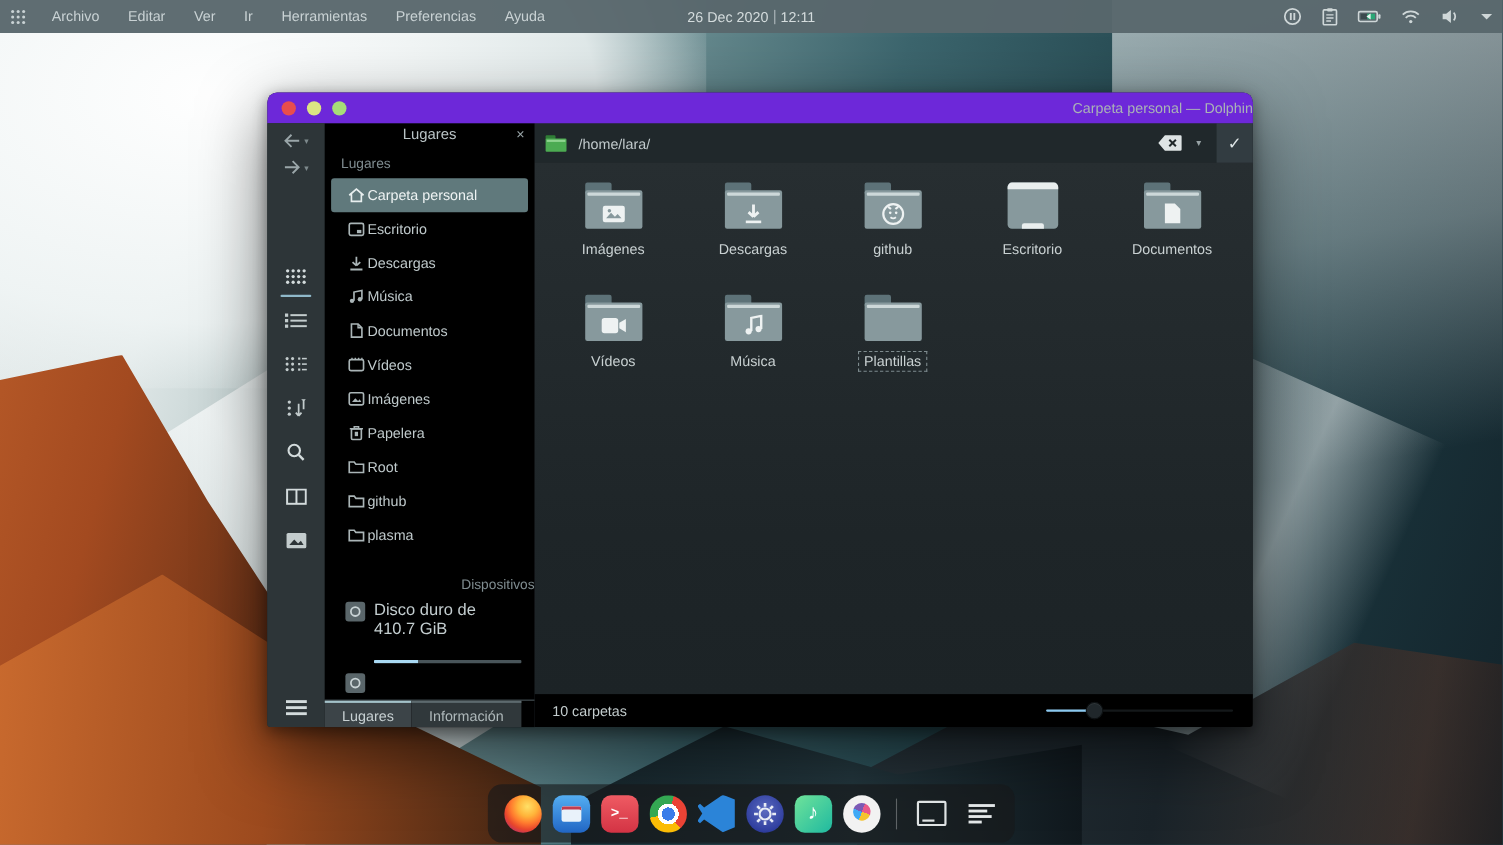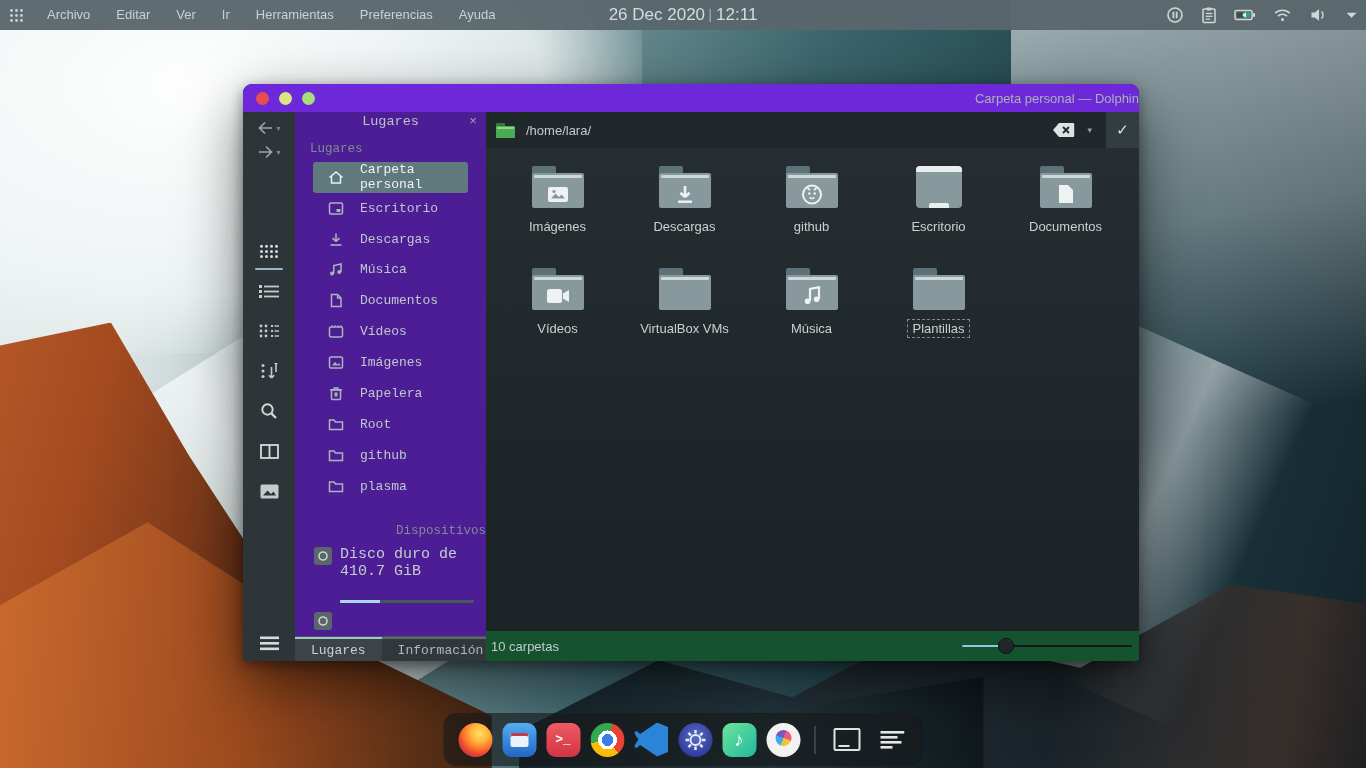--- a/index.html
+++ b/index.html
@@ -17,21 +17,21 @@
   .wp-cliff-left { position:absolute; left:-2%; top:42%; width:22%; height:62%; background:linear-gradient(105deg,#b75a28 0%,#a34a20 35%,#7c3a1a 65%,#4a2412 100%); clip-path:polygon(0 6%, 46% 0, 72% 28%, 100% 55%, 88% 100%, 0 100%); }
   .wp-cliff-left2 { position:absolute; left:0; bottom:-4%; width:36%; height:36%; background:linear-gradient(95deg,#c96a2e 0%,#9c4a1e 50%,#3f2413 100%); clip-path:polygon(0 30%, 30% 0, 65% 40%, 100% 70%, 100% 100%, 0 100%); }
   .wp-rock-br { position:absolute; right:-3%; bottom:-6%; width:46%; height:34%; background:linear-gradient(100deg,#27333a 0%,#1a2329 45%,#79392155 80%,#141b20 100%); clip-path:polygon(0 58%, 22% 30%, 48% 44%, 72% 12%, 100% 22%, 100% 100%, 0 100%); }
   .wp-rock-mid { position:absolute; left:38%; bottom:-4%; width:34%; height:22%; background:linear-gradient(90deg,#16252b,#22353c 55%,#10181d); clip-path:polygon(0 60%, 30% 18%, 64% 44%, 100% 28%, 100% 100%, 0 100%); }
 
   
   .topbar { position:absolute; left:0; top:0; width:1366px; height:30px; background:rgba(88,103,108,.96);
     display:flex; align-items:center; color:#c9d2d4; font-size:13px; z-index:50; }
   .topbar .appgrid { margin:0 10px 0 9px; display:flex; }
   .menu-item { padding:12px 13px; line-height:30px; cursor:default; }
-  .clock { position:absolute; left:50%; transform:translateX(-50%); display:flex; align-items:center; gap:5px; font-size:17px; color:#d4dcdd; }
+  .clock { position:absolute; left:50%; transform:translateX(-50%); display:flex; align-items:center; gap:5px; font-size:13px; color:#d4dcdd; }
   .clock .divider { width:1px; height:13px; background:#c9d2d4; opacity:.8; }
   .tray { position:absolute; right:8px; display:flex; align-items:center; gap:17px; }
   .tray svg { display:block; }
 
   
   .window { position:absolute; left:243px; top:84px; width:896px; height:577px; border-radius:9px 9px 3px 3px;
     box-shadow:0 22px 60px rgba(0,0,0,.55), 0 4px 14px rgba(0,0,0,.4); background:#22282b; z-index:20; }
   .titlebar { height:28px; background:#6d28d9; border-radius:9px 9px 0 0; position:relative; display:flex; align-items:center; justify-content:flex-end; }
   .traffic { position:absolute; left:13px; top:0; height:28px; display:flex; align-items:center; gap:10px; }
   .tl { width:13px; height:13px; border-radius:50%; }
@@ -44,26 +44,26 @@
   .edge-strip { width:52px; background:#2d3538; display:flex; flex-direction:column; align-items:center; position:relative; border-radius:0 0 0 3px; }
   .nav-btn { display:flex; align-items:center; gap:2px; margin-top:10px; color:#9aa6a9; }
   .nav-btn:first-child { margin-top:9px; }
   .nav-btn .chev { font-size:8px; color:#7d898c; }
   .viewtools { display:flex; flex-direction:column; align-items:center; gap:20px; margin-top:82px; }
   .vt { position:relative; width:24px; height:20px; display:flex; align-items:center; justify-content:center; }
   .vt.selected::after { content:""; position:absolute; left:-2px; right:-2px; bottom:-9px; height:2px; background:#8fb8c9; border-radius:1px; }
   .edge-bottom { position:absolute; bottom:10px; left:0; width:52px; display:flex; justify-content:center; }
 
   
-  .sidebar { width:191px; background:#4c1d95; display:flex; flex-direction:column;font-family:Liberation Mono, monospace; }
+  .sidebar { width:191px; background:#000000; display:flex; flex-direction:column; }
   .panel-header { height:27px; display:flex; align-items:center; position:relative; }
   .panel-header .ph-title { flex:1; text-align:center; font-size:13.5px; color:#b9c3c5; }
   .panel-header .ph-close { position:absolute; right:9px; font-size:13px; color:#9aa6a9; line-height:1; cursor:default; }
   .section-label { font-size:12.5px; color:#7f8c90; padding:10px 0 6px 15px; }
-  .place { height:42px; display:flex; align-items:center; gap:16px; padding-left:15px; margin:0 18px; border-radius:3px; color:#bfc9cb; font-size:13px; cursor:default; }
+  .place { height:42px; display:flex; align-items:center; gap:2px; padding-left:15px; margin:0 6px; border-radius:3px; color:#bfc9cb; font-size:13px; cursor:default; }
   .place svg { flex:none; }
   .place.selected { background:#60797c; color:#eef3f3; }
   .devices-label { margin-top:13px;text-align:right; }
   .device { display:flex; align-items:flex-start; gap:8px; padding-left:13px; margin:2px 6px 6px 6px; }
   .device .dev-icon { width:18px; height:18px; background:#5a666a; border-radius:3px; display:flex; align-items:center; justify-content:center; margin-top:1px; }
   .dev-main { flex:1; padding-right:6px; }
   .dev-label { font-size:15px; color:#c3cdcf; display:block; padding-bottom:20px; }
   .dev-bar { height:3px; background:#49555a; border-radius:1px; overflow:hidden; }
   .dev-fill { height:100%; background:#a9d9f3; }
   .side-spacer { flex:1; }
@@ -92,21 +92,21 @@
 
   .folder { position:relative; width:52px; height:42px; }
   .folder .f-tab { position:absolute; top:0; left:0; width:24px; height:10px; background:#5d7278; border-radius:2px 2px 0 0; }
   .folder .f-body { position:absolute; top:7px; left:0; right:0; bottom:0; background:#87999d; border-radius:2px; }
   .folder .f-stripe { position:absolute; top:9px; left:2px; right:2px; height:3px; background:#cdd8d9; border-radius:1px; }
   .folder .f-emblem { position:absolute; left:0; right:0; top:14px; bottom:0; display:flex; align-items:center; justify-content:center; }
   .desktop-icon { position:relative; width:46px; height:42px; background:#87999d; border-radius:4px; }
   .desktop-icon .d-top { position:absolute; top:0; left:0; right:0; height:6px; background:#e9eeee; border-radius:4px 4px 0 0; }
   .desktop-icon .d-dock { position:absolute; bottom:0; left:50%; transform:translateX(-50%); width:20px; height:5px; background:#e9eeee; border-radius:2px 2px 0 0; }
 
-  .statusbar { height:30px; background:#14532d; display:flex; align-items:center; padding:0 5px; }
+  .statusbar { height:30px; background:#000000; display:flex; align-items:center; padding:0 16px; }
   .status-text { font-size:13px; color:#c3cccd; }
   .sb-spacer { flex:1; }
   .zoom-slider { position:relative; width:170px; height:16px; margin-right:2px; }
   .zs-track { position:absolute; top:7px; left:0; right:0; height:2px; background:#14181a; border-radius:1px; }
   .zs-fill { position:absolute; top:7px; left:0; height:2px; background:#8bc8ef; border-radius:1px; }
   .zs-handle { position:absolute; top:0; width:16px; height:16px; border-radius:50%; background:#20272b; border:1px solid #0d1113; box-shadow:inset 0 1px 0 rgba(255,255,255,.08); }
 
   
   .dock { position:absolute; left:50%; transform:translateX(-50%); bottom:2px; height:53px; padding:0 13px;
     background:rgba(22,24,26,.62); border-radius:13px; display:flex; align-items:center; gap:7px; z-index:40; }
@@ -554,28 +554,20 @@
                   </svg>
                 </span>
             </span>
             <span class="flabel">Vídeos</span>
           </div>
           <div class="fitem">
             <span class="folder">
                 <span class="f-tab"></span>
                 <span class="f-body"></span>
                 <span class="f-stripe"></span>
-              </span>
-            <span class="flabel">VirtualBox VMs</span>
-          </div>
-          <div class="fitem">
-            <span class="folder">
-                <span class="f-tab"></span>
-                <span class="f-body"></span>
-                <span class="f-stripe"></span>
               <span class="f-emblem">
                   <svg width="18" height="20" viewBox="0 0 18 20">
                     <path d="M7 15 V3 L16 1.2 V13" fill="none" stroke="#eef2f2" stroke-width="2.2"></path>
                     <circle cx="4.6" cy="15.2" r="2.8" fill="#eef2f2"></circle>
                     <circle cx="13.6" cy="13.2" r="2.8" fill="#eef2f2"></circle>
                   </svg>
                 </span>
             </span>
             <span class="flabel">Música</span>
           </div>

